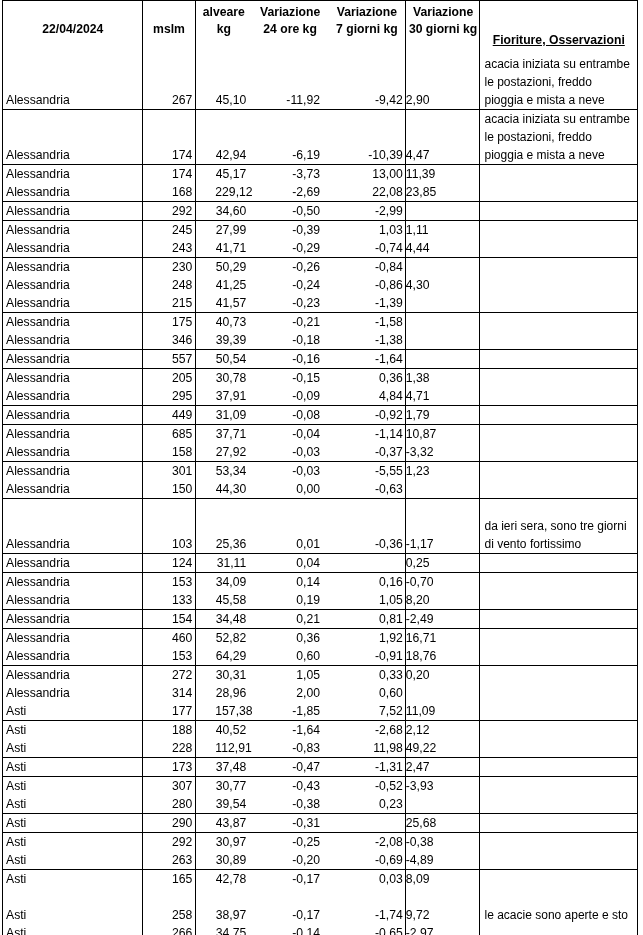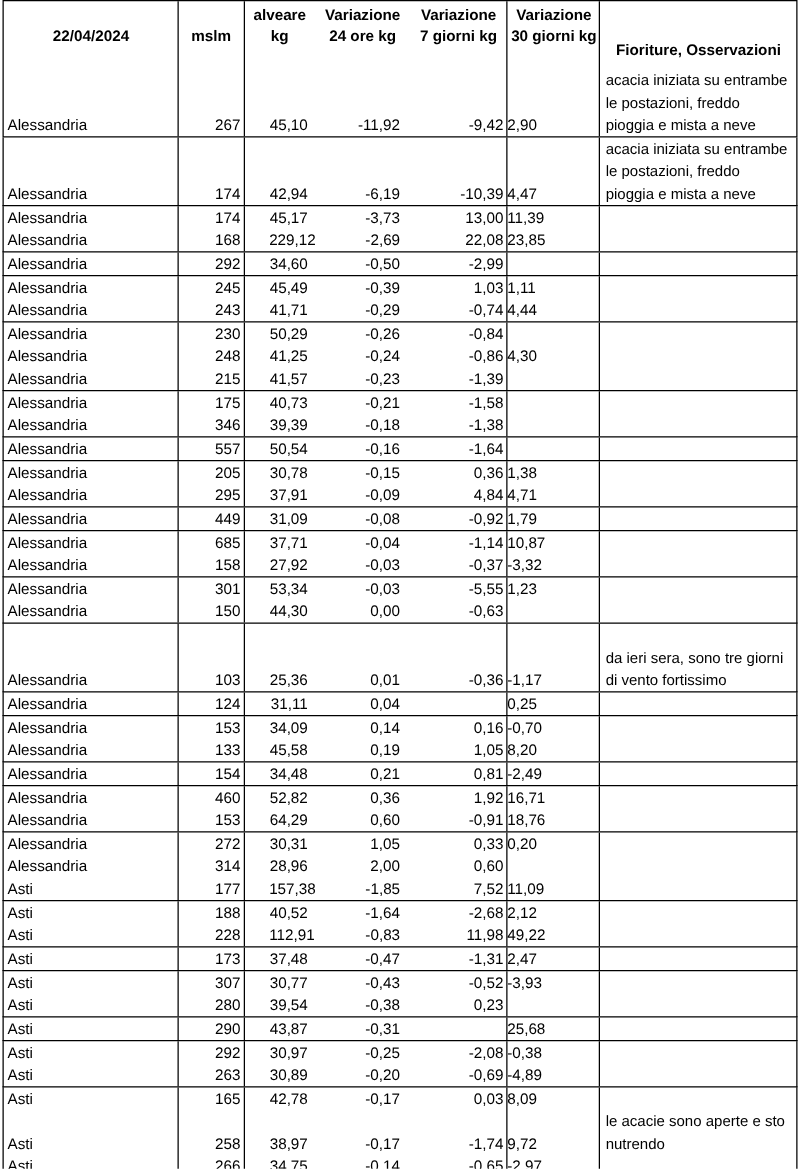--- a/index.html
+++ b/index.html
@@ -19,21 +19,21 @@
   .c-v30 { width: 75px; padding-right: 3px; }
   .c-note { width: 157px; padding-left: 4px; white-space: normal; line-height: 18px; font-size: 12px; }
   .header { display: flex; align-items: flex-end; height: 72px; font-weight: bold; font-size: 12.2px; line-height: 17px; }
   .header .h { text-align: center; box-sizing: border-box; }
   .h-date { width: 140px; }
   .h-mslm { width: 53px; }
   .h-peso { width: 57px; }
   .h-v24 { width: 76px; }
   .h-v7 { width: 78px; }
   .h-v30 { width: 75px; }
-  .h-note { width: 157px; }
+  .h-note { width: 157px; text-decoration: underline; }
 </style>
 </head>
 <body>
 
 <div id="sheet">
     <div class="group first">
       <div class="vline" style="left: 139px;"></div>
       <div class="vline" style="left: 192px;"></div>
       <div class="vline" style="left: 402px;"></div>
       <div class="vline" style="left: 476px;"></div>
@@ -132,21 +132,21 @@
       </div>
     </div>
     <div class="group">
       <div class="vline" style="left: 139px;"></div>
       <div class="vline" style="left: 192px;"></div>
       <div class="vline" style="left: 402px;"></div>
       <div class="vline" style="left: 476px;"></div>
       <div class="row" style="height: 18px;">
         <div class="cell c-city">Alessandria</div>
         <div class="cell c-mslm">245</div>
-        <div class="cell c-peso">45,49</div>
+        <div class="cell c-peso">27,99</div>
         <div class="cell c-v24">-0,39</div>
         <div class="cell c-v7">1,03</div>
         <div class="cell c-v30">1,11</div>
         <div class="cell c-note"></div>
       </div>
       <div class="row" style="height: 18px;">
         <div class="cell c-city">Alessandria</div>
         <div class="cell c-mslm">243</div>
         <div class="cell c-peso">41,71</div>
         <div class="cell c-v24">-0,29</div>
@@ -561,21 +561,20 @@
       </div>
       <div class="row" style="height: 36px;">
         <div class="cell c-city">Asti</div>
         <div class="cell c-mslm">258</div>
         <div class="cell c-peso">38,97</div>
         <div class="cell c-v24">-0,17</div>
         <div class="cell c-v7">-1,74</div>
         <div class="cell c-v30">9,72</div>
         <div class="cell c-note">
           <div> le acacie sono aperte e sto</div>
-          <div>nutrendo</div>
         </div>
       </div>
       <div class="row" style="height: 18px;">
         <div class="cell c-city">Asti</div>
         <div class="cell c-mslm">266</div>
         <div class="cell c-peso">34,75</div>
         <div class="cell c-v24">-0,14</div>
         <div class="cell c-v7">-0,65</div>
         <div class="cell c-v30">-2,97</div>
         <div class="cell c-note"></div>

